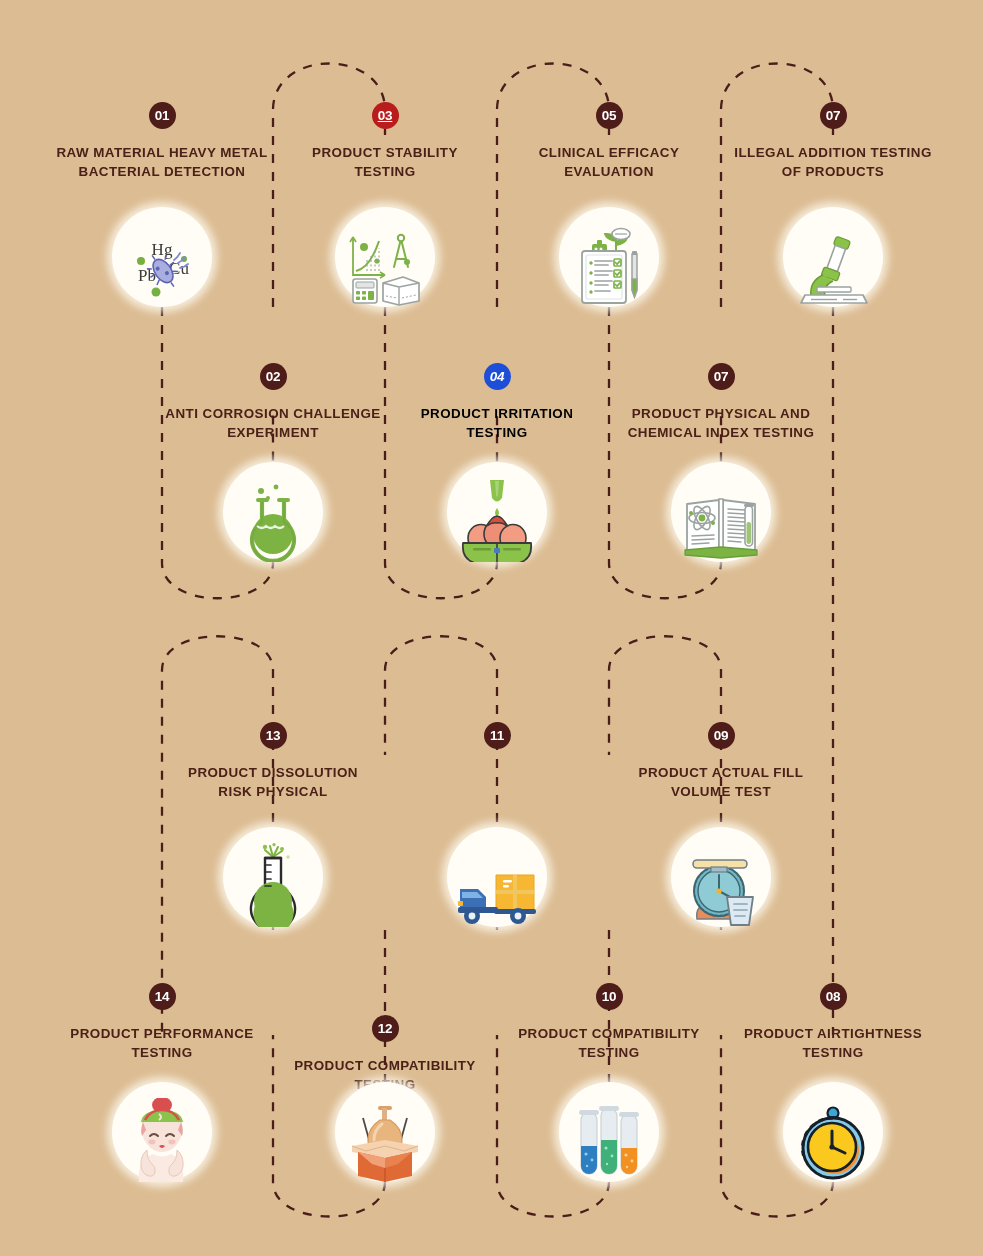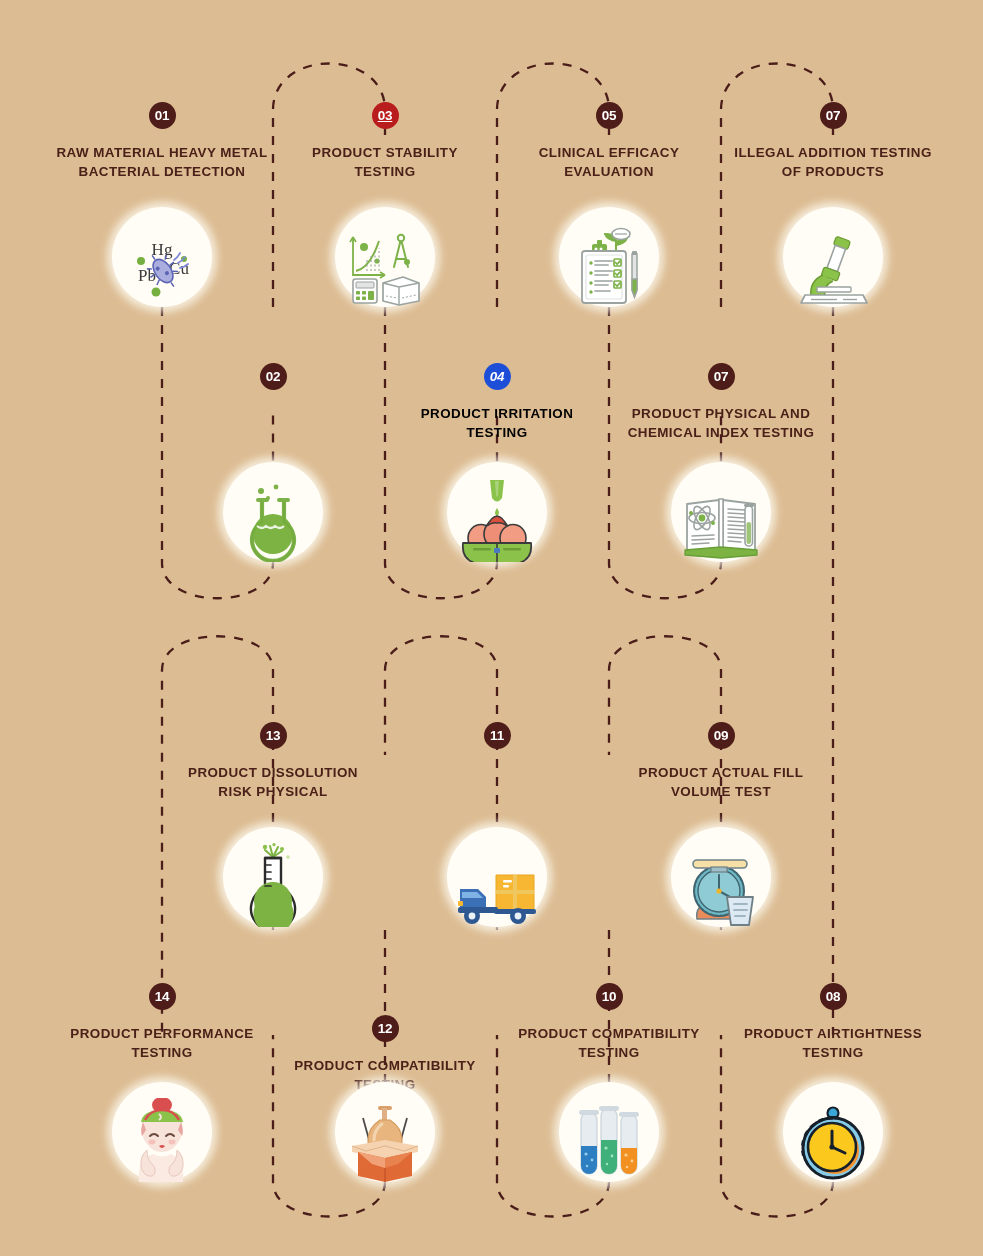--- a/index.html
+++ b/index.html
@@ -117,20 +117,22 @@
       </g>
       <g stroke="#7e8ad6" stroke-width="1.8" fill="none" stroke-linecap="round">
         <path d="M51 31 q4 -3 6 -7"></path>
             <path d="M55 34 q4 -2 7 -6"></path>
             <path d="M57 39 q5 -1 8 -4"></path>
       </g>
     </svg>
       </div>
       <div class="step-node" style="left: 273px; top: 363px;">
         <div class="badge" style="background: rgb(78, 28, 25); color: rgb(255, 255, 255);">02</div>
+        <div class="step-label" style="color: rgb(74, 32, 24);">ANTI CORROSION CHALLENGE
+EXPERIMENT</div>
       </div>
       <div class="icon-circle" style="background: rgb(255, 253, 245); left: 273px; top: 462px;">
     <svg width="70" height="80" viewBox="0 0 70 80">
       <circle cx="23" cy="9" r="3" fill="#7DB249"></circle>
       <circle cx="38" cy="5" r="2.4" fill="#7DB249"></circle>
       <circle cx="30" cy="16" r="2" fill="#7DB249"></circle>
       <path d="M24 18 L24 40 A21 21 0 1 0 46 40 L46 18" fill="none" stroke="#7DB249" stroke-width="4.2" stroke-linecap="round"></path>
       <circle cx="35" cy="52" r="20" fill="#7CB342"></circle>
       <path d="M24 18 L24 40 A21 21 0 1 0 46 40 L46 18" fill="none" stroke="#689f38" stroke-width="2" opacity="0.4"></path>
       <path d="M19 44 q5 4 9 0 q5 4 9 0 q5 4 9 0" fill="none" stroke="#fff" stroke-width="2.2" opacity="0.85"></path>

